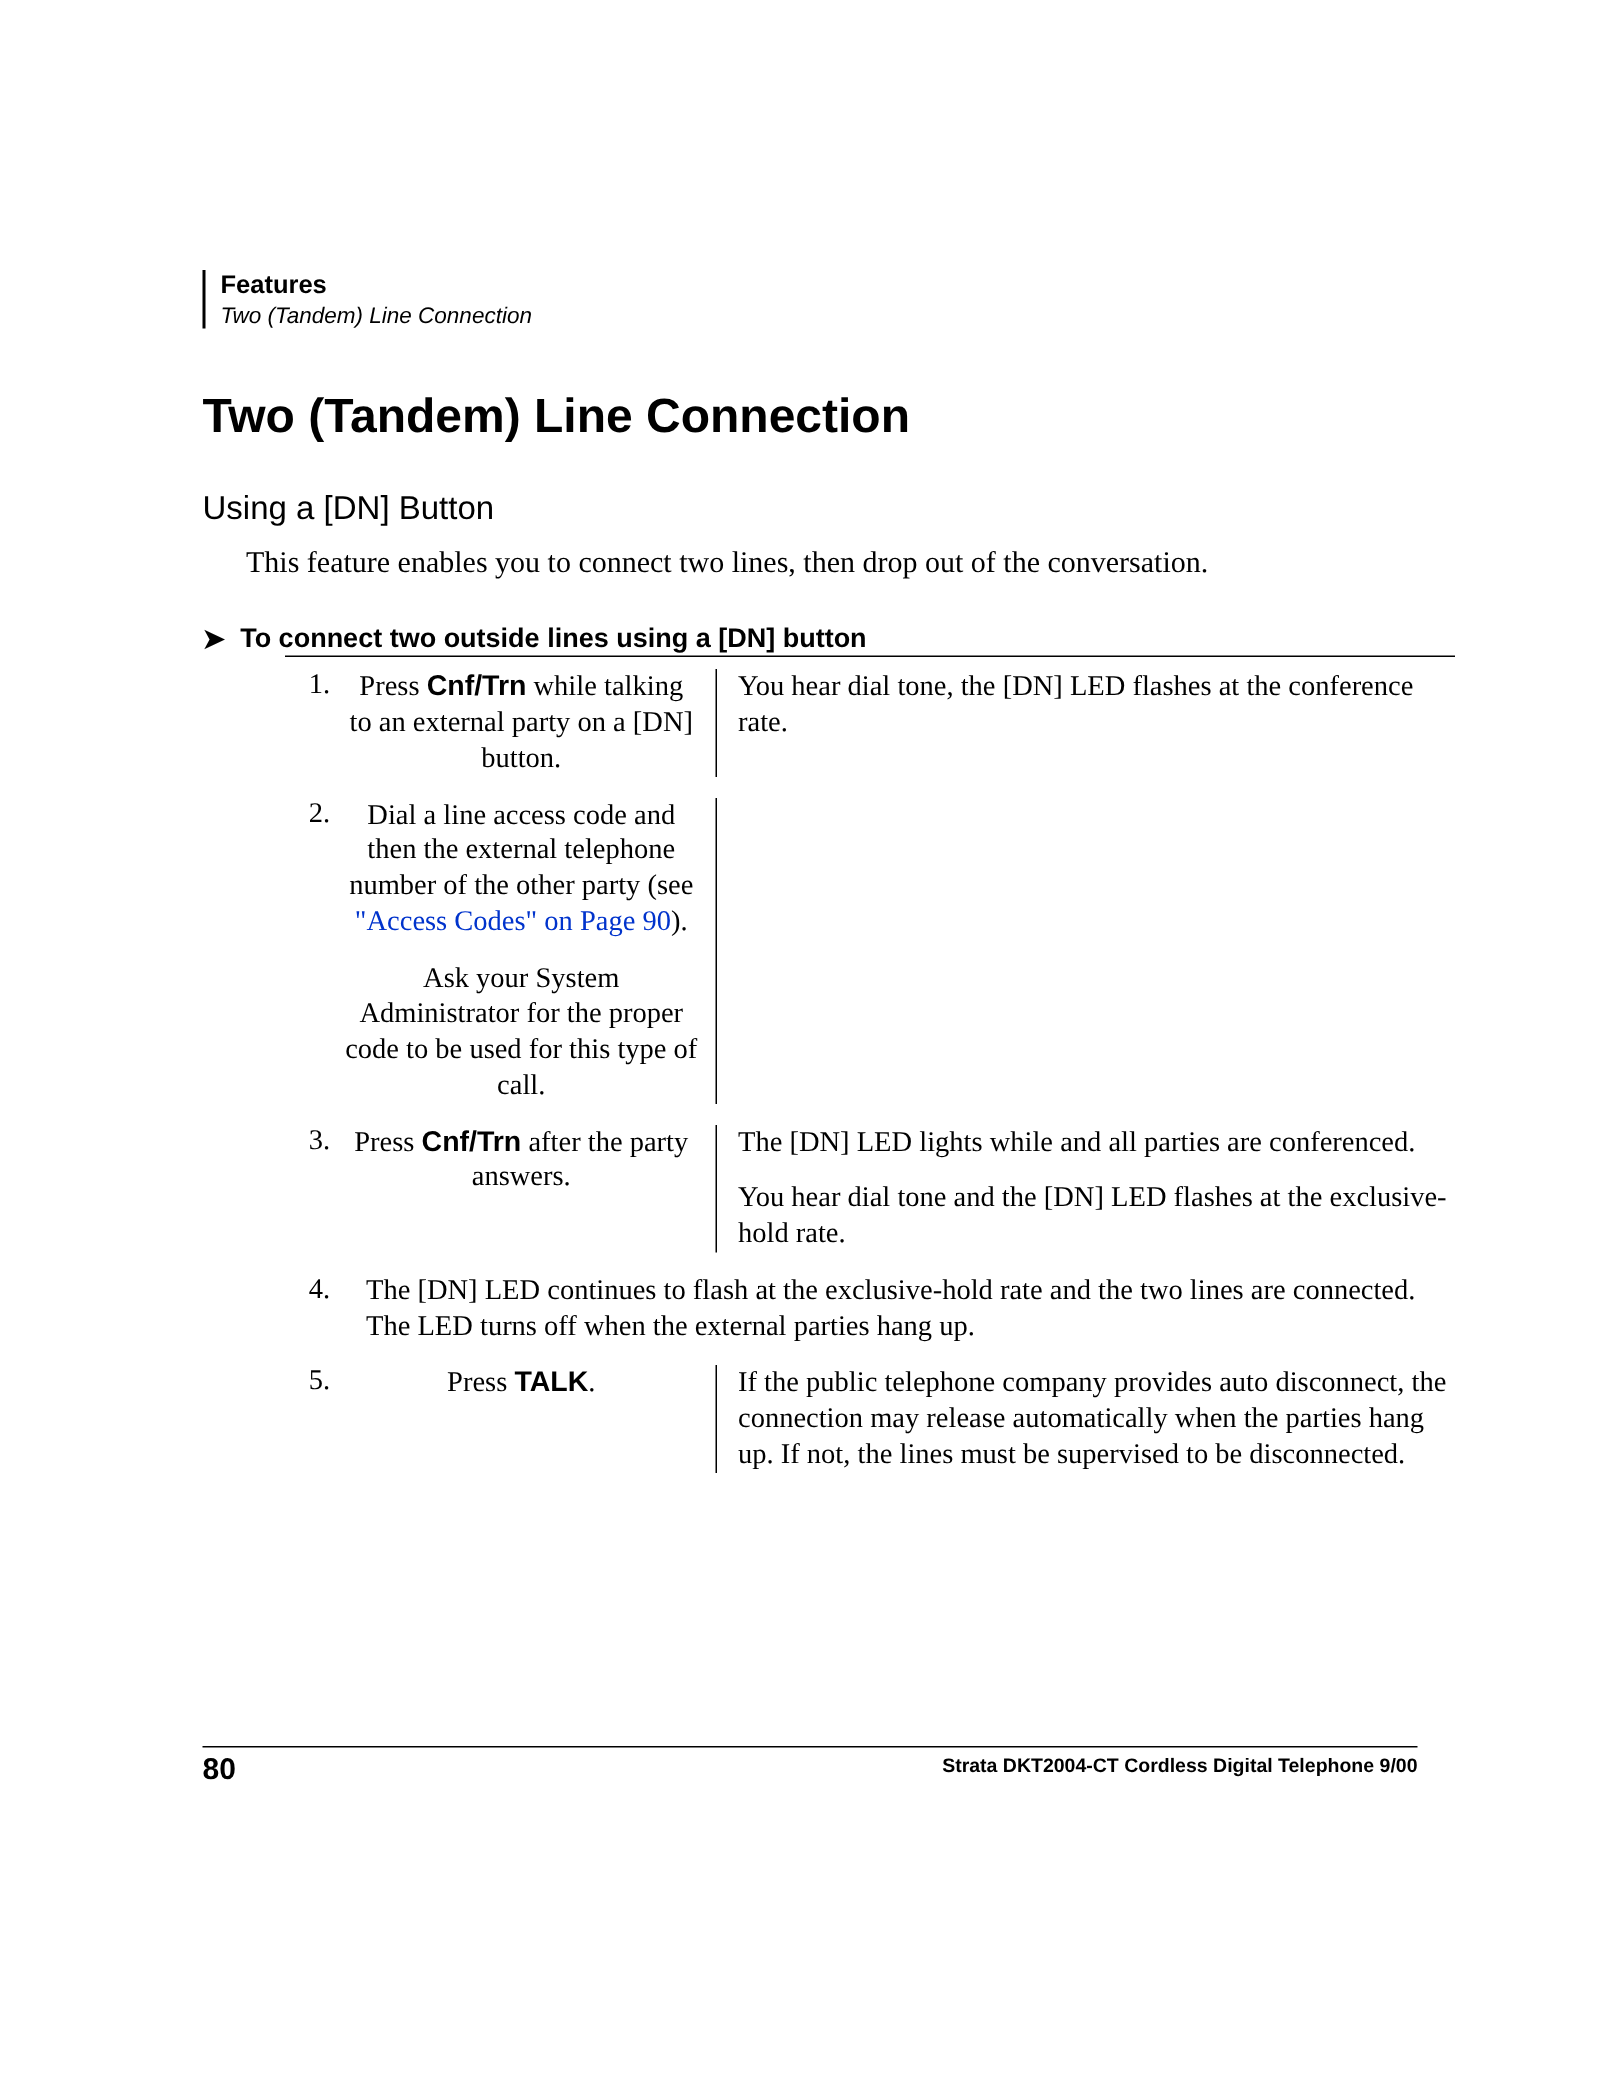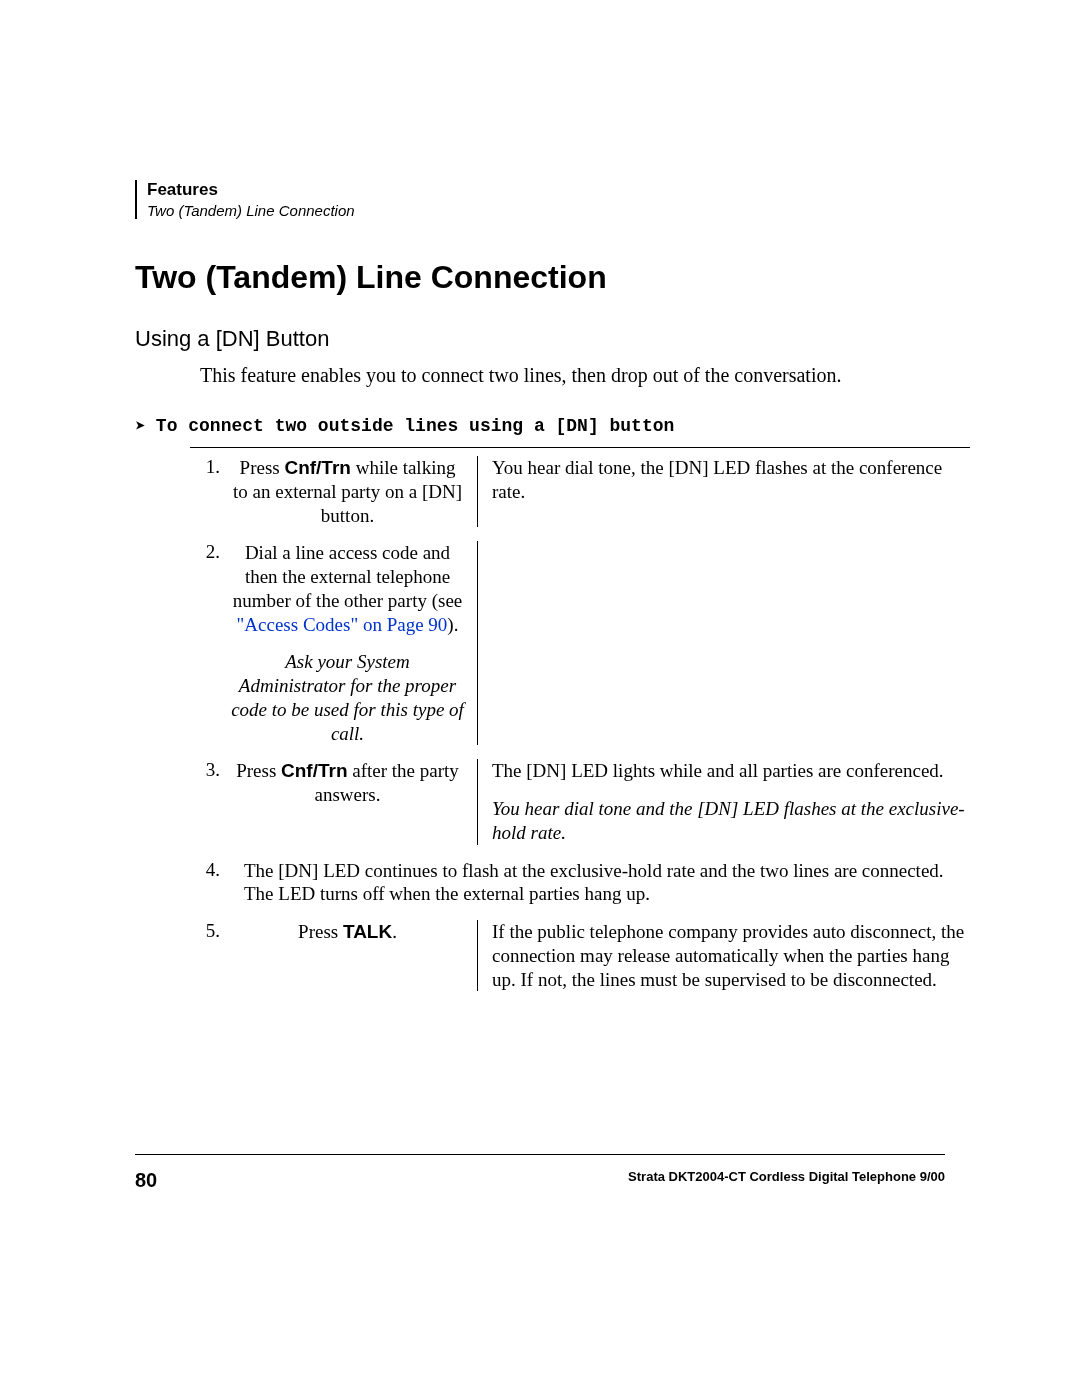--- a/index.html
+++ b/index.html
@@ -39,28 +39,27 @@
     margin-bottom: 30px;
   }
   .h2 {
     font-family: Arial, Helvetica, sans-serif;
     font-weight: normal;
     font-size: 22px;
     margin-bottom: 12px;
   }
   .intro-p {
     font-size: 20px;
-    margin-left: 65px;
+    margin-left: 29px;
     margin-bottom: 28px;
   }
   .procedure-heading {
-    font-family: Liberation Mono, monospace;
+    font-family: Liberation Sans, sans-serif;
     font-weight: bold;
     font-size: 18px;
-    margin-bottom: 10px;
   }
   .pointer {
     display: inline-block;
     margin-right: 10px;
     font-size: 18px;
     vertical-align: middle;
   }
   .steps-table {
     border-top: 1px solid #000;
     margin-left: 55px;
@@ -92,29 +91,28 @@
   }
   .bold-sans {
     font-family: Arial, Helvetica, sans-serif;
     font-weight: 900;
   }
   .link {
     color: #0033cc;
   }
   .sub-para {
     margin-top: 14px;
-    font-style: italic;
   }
   .footer {
     position: absolute;
     bottom: 205px;
     left: 135px;
     right: 135px;
     border-top: 1px solid #000;
-    padding-top: 14px;
+    padding-top: 4px;
     display: flex;
     justify-content: space-between;
     align-items: flex-start;
   }
   .page-num {
     font-family: Arial, Helvetica, sans-serif;
     font-weight: bold;
     font-size: 20px;
   }
   .footer-title {

